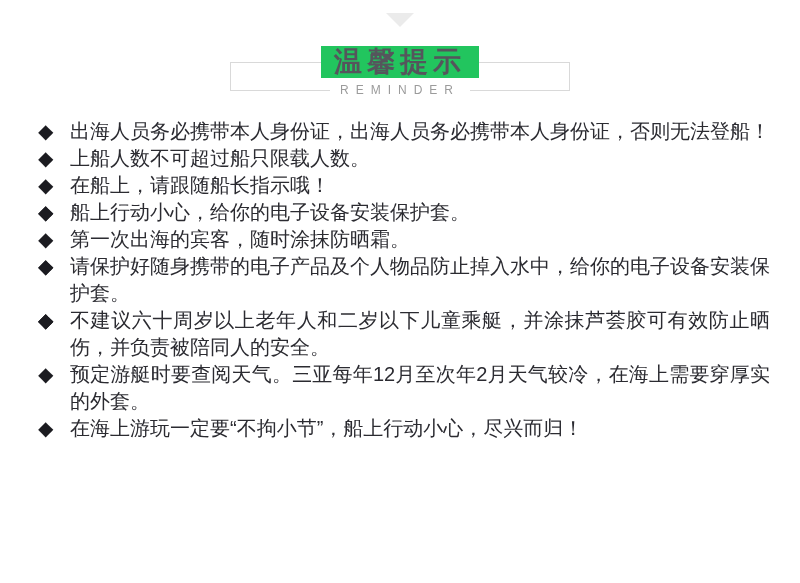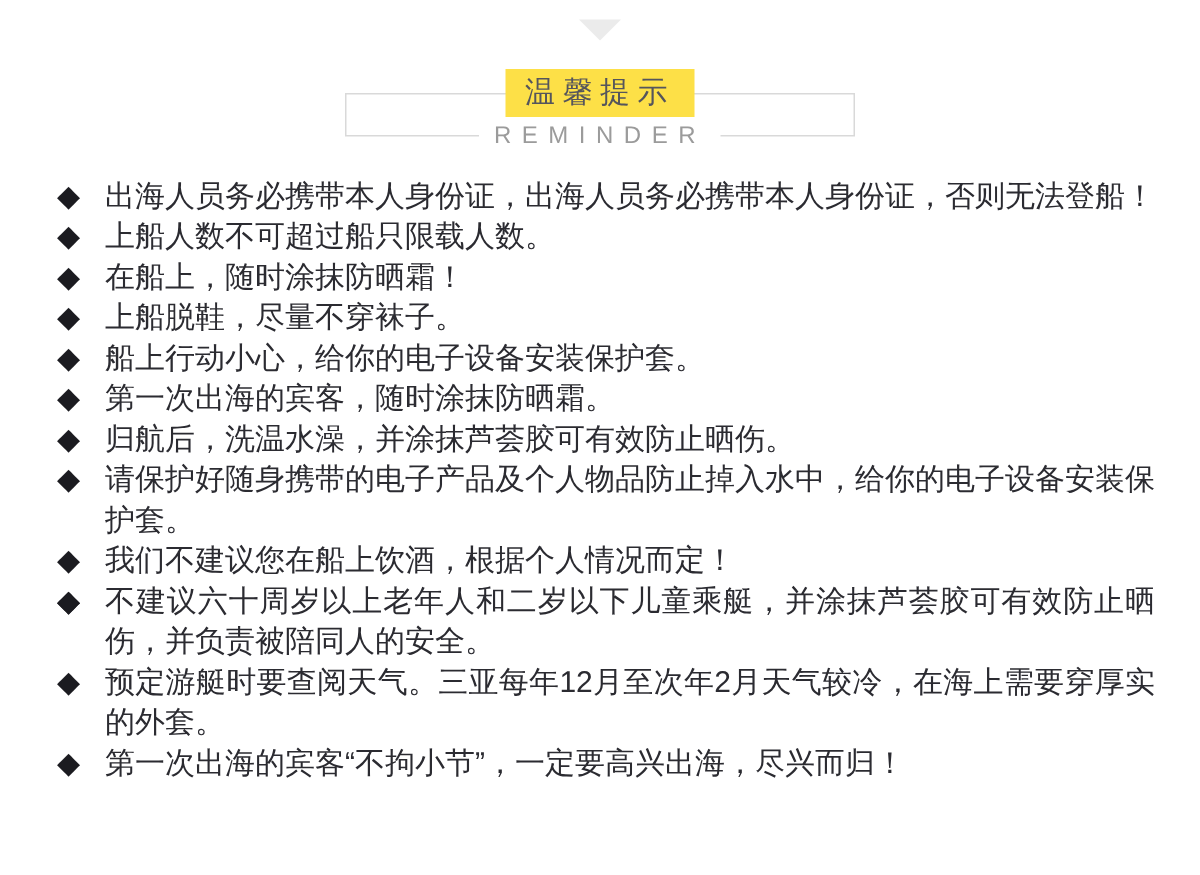--- a/index.html
+++ b/index.html
@@ -31,38 +31,38 @@
     width: 338px;
     height: 27px;
     margin: 35px auto 0 auto;
     border: 1px solid #d9d9d9;
   }
   .title-cn {
     position: absolute;
     top: -17px;
     left: 50%;
     transform: translateX(-50%);
-    background: #fde047;
+    background: #22c55e;
     padding: 0 13px;
     white-space: nowrap;
-    font-size: 20px;
+    font-size: 28px;
     line-height: 32px;
-    font-weight: normal;
+    font-weight: bold;
     letter-spacing: 5px;
     color: #55555c;
   }
   .title-en {
     position: absolute;
     bottom: -9px;
     left: 50%;
     transform: translateX(-50%);
     background: #ffffff;
     padding: 0 10px;
     white-space: nowrap;
-    font-size: 16px;
+    font-size: 12px;
     line-height: 17px;
     letter-spacing: 7px;
     color: #9b9b9b;
   }
   
   .notice-list {
     list-style: none;
     margin: 27px 0 0 0;
     padding: 0 0 0 38px;
   }
@@ -93,26 +93,26 @@
   <div class="triangle-down"></div>
 
   <div class="title-frame">
     <span class="title-cn">温馨提示</span>
     <span class="title-en">REMINDER</span>
   </div>
 
   <ul class="notice-list" id="notice-list">
       <li class="notice-item"><span class="bullet">◆</span><span>出海人员务必携带本人身份证，出海人员务必携带本人身份证，否则无法登船！</span></li>
       <li class="notice-item"><span class="bullet">◆</span><span>上船人数不可超过船只限载人数。</span></li>
-      <li class="notice-item"><span class="bullet">◆</span><span>在船上，随时涂抹防晒霜！</span></li>
-      <li class="notice-item"><span class="bullet">◆</span><span>上船脱鞋，尽量不穿袜子。</span></li>
+      <li class="notice-item"><span class="bullet">◆</span><span>在船上，请跟随船长指示哦！</span></li>
+      <li class="notice-item"><span class="bullet">◆</span></li>
       <li class="notice-item"><span class="bullet">◆</span><span>船上行动小心，给你的电子设备安装保护套。</span></li>
       <li class="notice-item"><span class="bullet">◆</span><span>第一次出海的宾客，随时涂抹防晒霜。</span></li>
-      <li class="notice-item"><span class="bullet">◆</span><span>归航后，洗温水澡，并涂抹芦荟胶可有效防止晒伤。</span></li>
+      <li class="notice-item"><span class="bullet">◆</span></li>
       <li class="notice-item"><span class="bullet">◆</span><span>请保护好随身携带的电子产品及个人物品防止掉入水中，给你的电子设备安装保护套。</span></li>
-      <li class="notice-item"><span class="bullet">◆</span><span>我们不建议您在船上饮酒，根据个人情况而定！</span></li>
+      <li class="notice-item"><span class="bullet">◆</span></li>
       <li class="notice-item"><span class="bullet">◆</span></li>
       <li class="notice-item"><span class="bullet">◆</span><span>不建议六十周岁以上老年人和二岁以下儿童乘艇，并涂抹芦荟胶可有效防止晒伤，并负责被陪同人的安全。</span></li>
       <li class="notice-item"><span class="bullet">◆</span><span>预定游艇时要查阅天气。三亚每年12月至次年2月天气较冷，在海上需要穿厚实的外套。</span></li>
-      <li class="notice-item"><span class="bullet">◆</span><span>第一次出海的宾客“不拘小节”，一定要高兴出海，尽兴而归！</span></li>
+      <li class="notice-item"><span class="bullet">◆</span><span>在海上游玩一定要“不拘小节”，船上行动小心，尽兴而归！</span></li>
     </ul>
 
 </div>
 
 </body></html>

